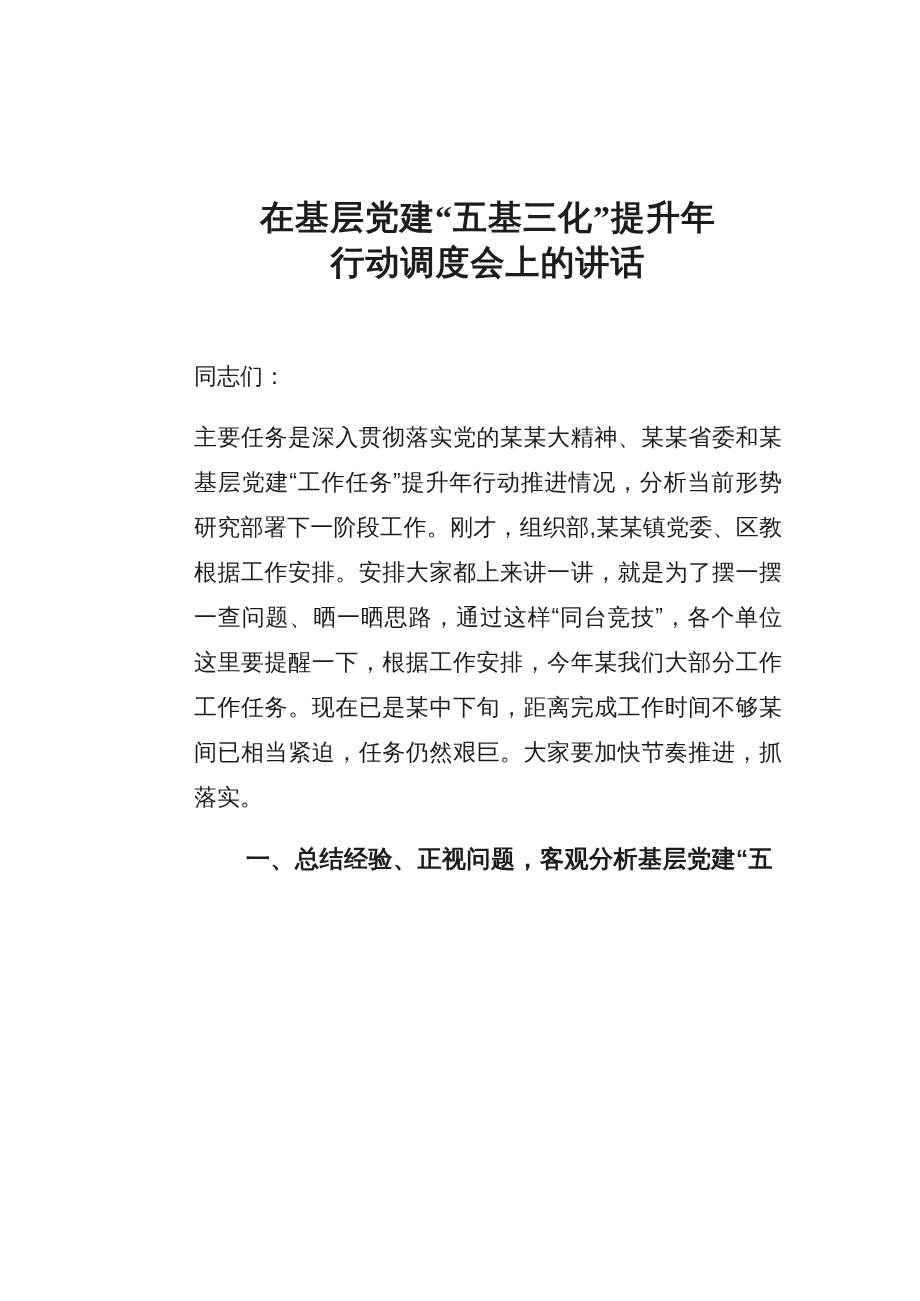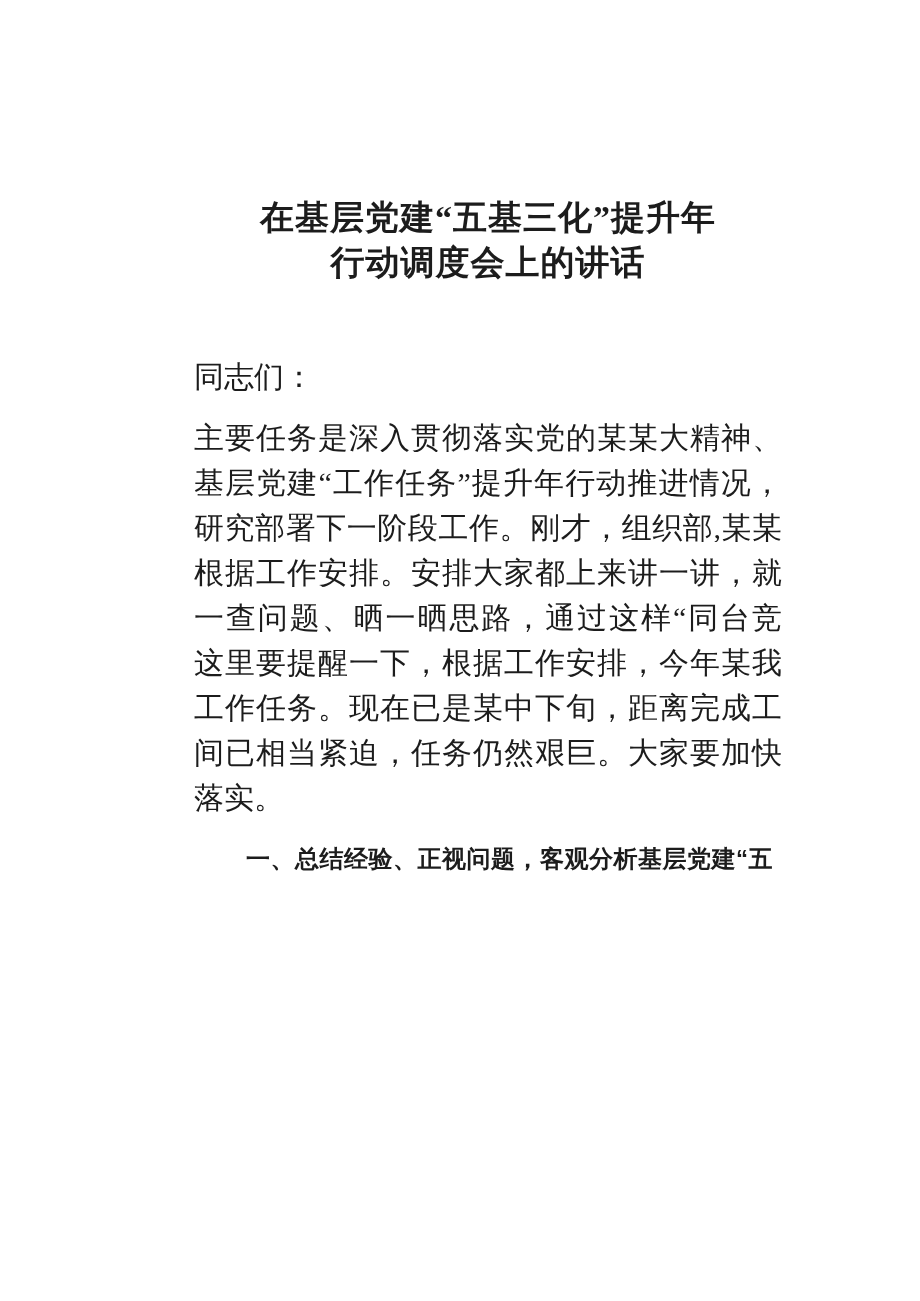--- a/index.html
+++ b/index.html
@@ -27,24 +27,24 @@
     text-align: center;
     font-weight: bold;
     font-family: "Liberation Serif", "DejaVu Serif", serif;
     letter-spacing: 1px;
     white-space: nowrap;
   }
   .body-block { margin-top: 45px; width: 100%; }
   .line {
     height: 45px;
     line-height: 45px;
-    font-size: 30px;
+    font-size: 23px;
     overflow: hidden;
     text-align: left;
-    font-family: Liberation Serif, serif;
+    font-family: Liberation Sans, sans-serif;
   }
   .line.fill {
     text-align: justify;
     text-align-last: justify;
   }
   .line.indent { text-indent: 52px; }
   .line.heading {
     font-family: "Liberation Sans", "DejaVu Sans", sans-serif;
     font-weight: bold;
     font-size: 24px;

